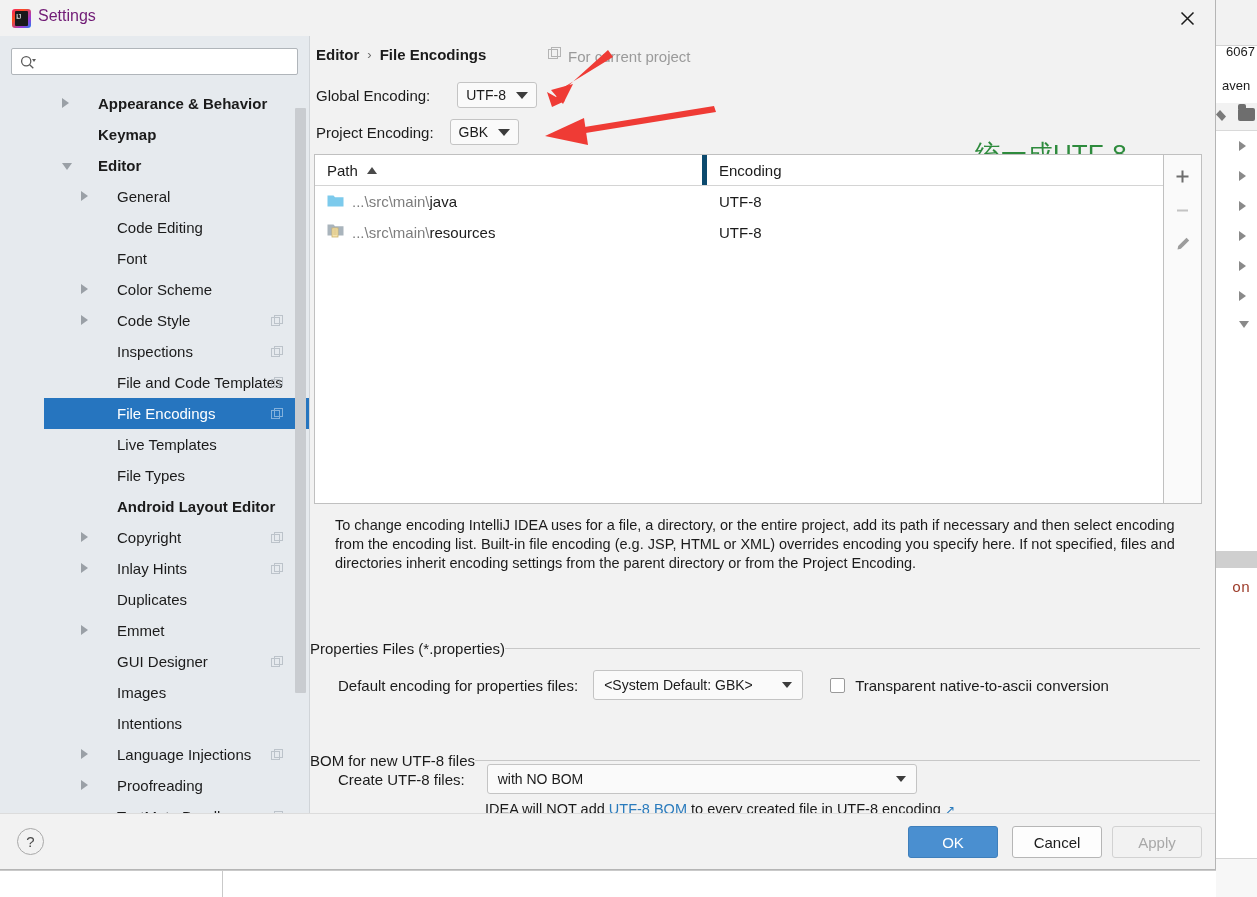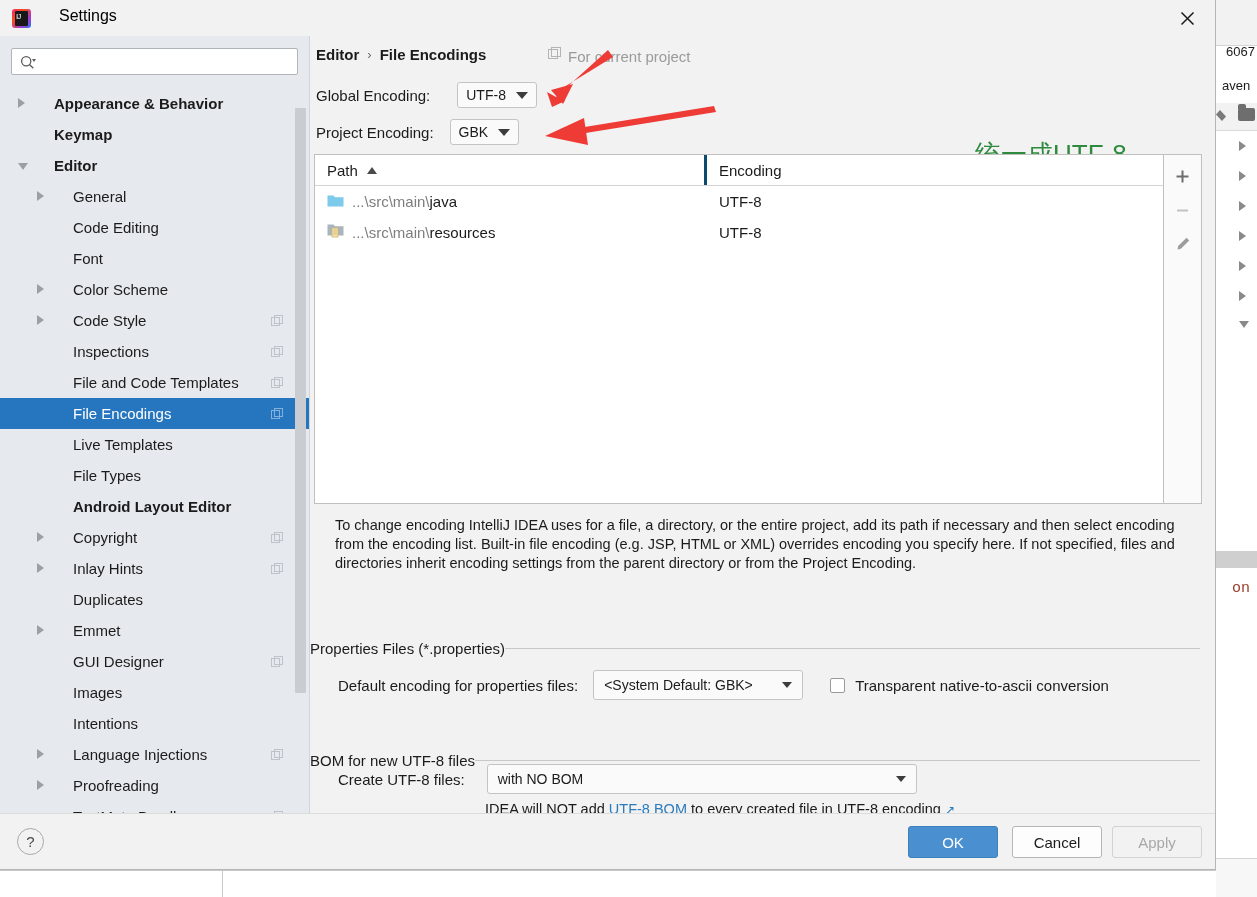--- a/index.html
+++ b/index.html
@@ -38,36 +38,36 @@
     background: #f2f2f2; border: 1px solid #b5b5b5; border-left: none; border-top: none;
     display: flex; flex-direction: column;
   }
 
   
   .titlebar { height: 36px; position: relative; flex: 0 0 36px; background: #f2f2f2; }
   .logo { position: absolute; left: 12px; top: 9px; width: 19px; height: 19px; border-radius: 3px;
           background: linear-gradient(135deg,#f5266a 0%,#fc4c1c 32%,#9a3ad6 72%,#1f7ff0 100%); }
   .logo-inner { position: absolute; left: 3px; top: 2px; width: 13px; height: 15px; background: #18181a; border-radius: 1px; }
   .logo-inner:after { content:'IJ'; position:absolute; left:1px; top:1px; font-size:8px; color:#fff; font-family:"Liberation Sans",sans-serif; letter-spacing:-1px;}
-  .title-text { position: absolute; left: 59px; top: 7px; font-size: 16px; color: #000000; }
+  .title-text { position: absolute; left: 38px; top: 7px; font-size: 16px; color: #701a75; }
   .close-btn { position: absolute; right: 14px; top: 6px; width: 28px; height: 24px; cursor: pointer;
                display: flex; align-items: center; justify-content: center; }
   .close-btn svg { display: block; }
 
   .body-area { flex: 1 1 auto; display: flex; min-height: 0; }
 
   
   .sidebar { width: 310px; flex: 0 0 310px; background: #e6eaee; position: relative; overflow: hidden; }
   .search-wrap { position: absolute; left: 11px; top: 12px; width: 287px; height: 27px;
                  background: #fff; border: 1px solid #b0b5ba; border-radius: 2px; }
   .search-icon { position: absolute; left: 8px; top: 6px; }
   .search-input { position: absolute; left: 30px; top: 0; width: 250px; height: 25px; border: none; outline: none;
                   background: transparent; font-size: 13px; color: #1b1b1b; font-family: "Liberation Sans", sans-serif; }
   .tree { position: absolute; left: 0; top: 52px; right: 0; bottom: 0; }
-  .tree-item { position: relative; height: 31px; display: flex; align-items: center; cursor: default; padding-left: 16px; }
+  .tree-item { position: relative; height: 31px; display: flex; align-items: center; cursor: default; padding-left: 16px; margin-left: 44px; }
   .tree-item.sel { background: #2675bf; }
   .tree-item.sel .t-label { color: #ffffff; }
   .t-arrow { position: absolute; width: 0; height: 0; border-left: 7px solid #9aa0a6;
              border-top: 5px solid transparent; border-bottom: 5px solid transparent; }
   .t-arrow.open { border-left: 5px solid transparent; border-right: 5px solid transparent;
                   border-top: 7px solid #9aa0a6; }
   .t-label { font-size: 15px; color: #1b1b1b; white-space: nowrap; }
   .t-label.bold { font-weight: bold; }
   .copy-icon { position: absolute; right: 26px; top: 9px; opacity: .55; }
   .sb-track { position: absolute; right: 2px; top: 36px; width: 11px; bottom: 0; }
@@ -91,21 +91,21 @@
   .caret { width: 0; height: 0; border-left: 6px solid transparent; border-right: 6px solid transparent;
            border-top: 7px solid #3c3c3c; margin-left: 10px; }
 
   .note-cn { position: absolute; left: 665px; top: 101px; font-size: 26px; color: #2e8b3d; white-space: nowrap; }
 
   
   .tbl-wrap { position: absolute; left: 4px; top: 118px; width: 850px; height: 350px;
               background: #ffffff; border: 1px solid #c0c0c0; }
   .tbl-head { height: 31px; display: flex; border-bottom: 1px solid #d4d4d4; background: #fff; }
   .th { display: flex; align-items: center; font-size: 15px; color: #1b1b1b; padding-left: 12px; height: 100%; }
-  .th.path { width: 392px; border-right: 3px solid #0c4a6e; align-items: center; }
+  .th.path { width: 392px; border-right: 5px solid #0c4a6e; align-items: center; }
   .sort-asc { width: 0; height: 0; border-left: 5px solid transparent; border-right: 5px solid transparent;
               border-bottom: 7px solid #4a4a4a; margin-left: 9px; }
   .trow { height: 31px; display: flex; align-items: center; }
   .td-path { width: 392px; display: flex; align-items: center; padding-left: 12px; gap: 8px; }
   .td-enc { padding-left: 12px; font-size: 15px; color: #1b1b1b; }
   .path-txt { font-size: 15px; color: #1b1b1b; }
   .path-txt .dim { color: #7d7d7d; }
 
   .tbl-side { position: absolute; left: 854px; top: 118px; width: 38px; height: 350px;
               border: 1px solid #c0c0c0; border-left: none; background: #fafafa; }

